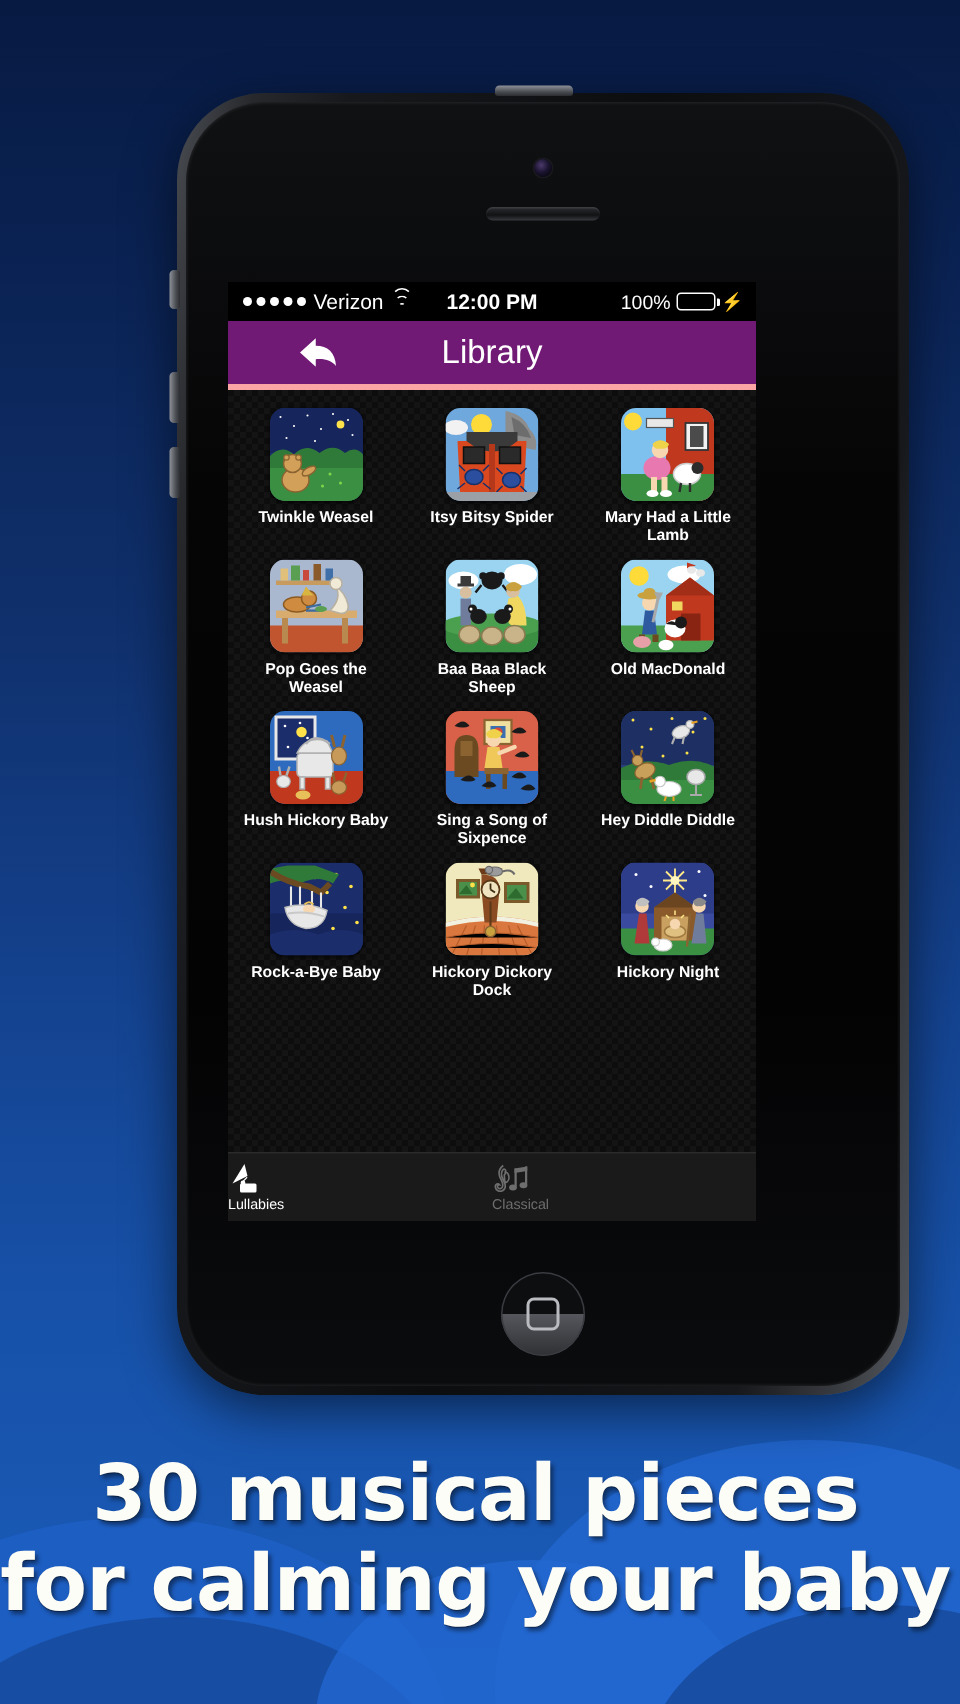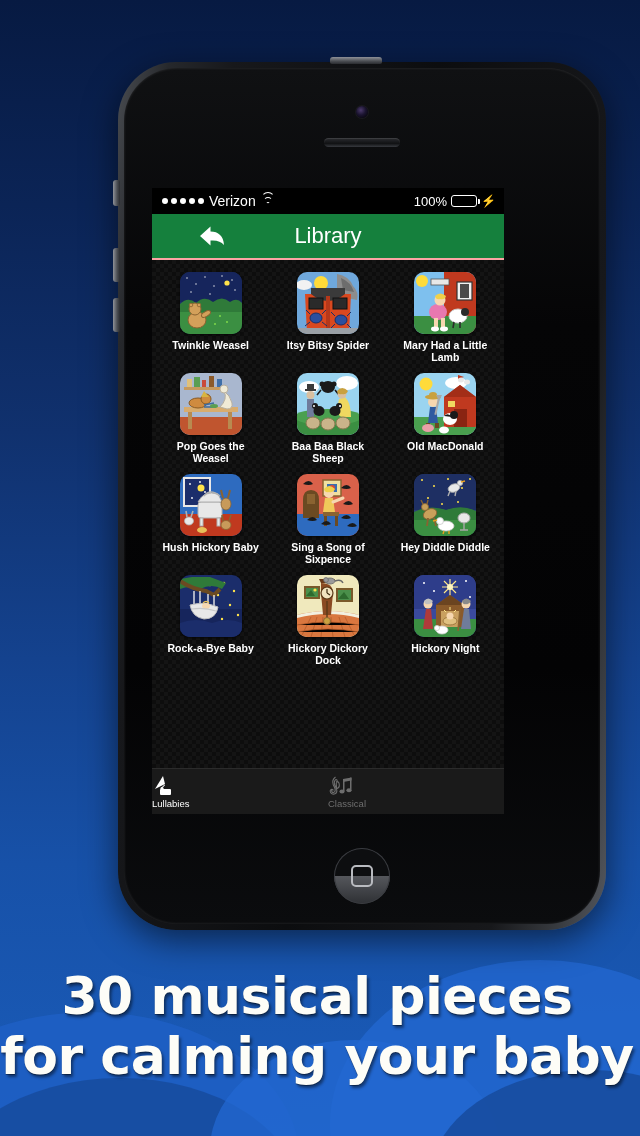--- a/index.html
+++ b/index.html
@@ -138,22 +138,22 @@
   }
   #battery::after {
     content:""; position:absolute; right:-4px; top:3.2px;
     width:2.4px; height:5px; background:#fff; border-radius:0 1px 1px 0;
   }
   #battery-fill { height:100%; background:#4cd35f; border-radius:1px; }
   #bolt { font-size:12px; line-height:1; }
 
   
   #nav-bar {
-    height:46px; background:#15803d;
-    border-bottom:2px solid #fca5a5;
+    height:46px; background:#701a75;
+    border-bottom:4px solid #fca5a5;
     display:flex; align-items:center; position:relative;padding-left:32px;
   }
   #back-btn {
     width:44px; height:44px; margin-left:6px;
     display:flex; align-items:center; justify-content:center;
   }
   #nav-title {
     position:absolute; left:0; right:0; text-align:center;
     color:#fff; font-size:22px; font-weight:400; pointer-events:none;
   }
@@ -239,20 +239,21 @@
               <i class="dot"></i>
               <i class="dot"></i>
           </span>
           <span id="carrier">Verizon</span>
           <span id="wifi-icon">
               <i></i>
               <i></i>
               <i></i>
             </span>
         </div>
+        <div id="sb-time">12:00 PM</div>
         <div id="sb-right">
           <span>100%</span>
           <span id="battery">
             <span id="battery-fill" style="width: 100%; background: rgb(76, 211, 95);"></span>
           </span>
           <span id="bolt">⚡</span>
         </div>
       </div>
 
       <div id="nav-bar">

